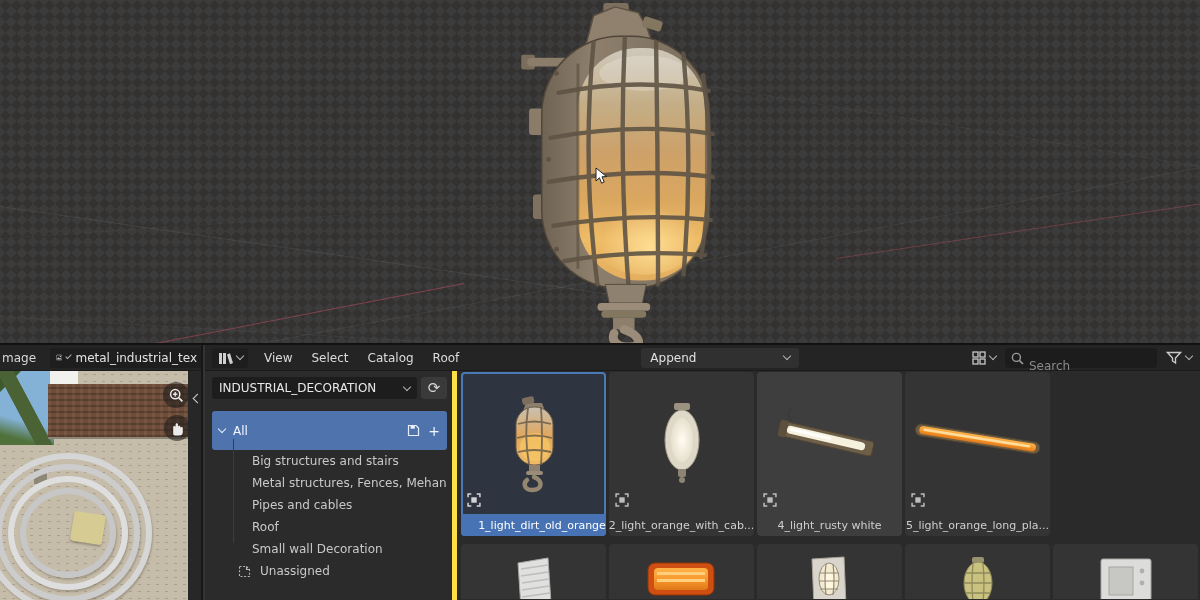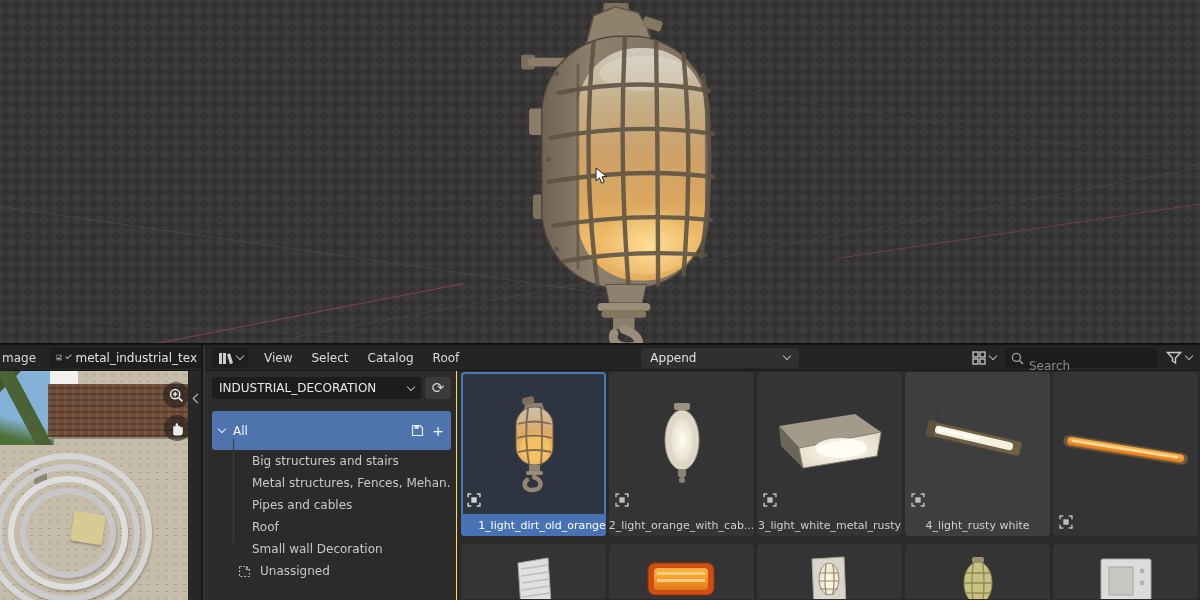--- a/index.html
+++ b/index.html
@@ -84,21 +84,21 @@
   .searchbox input { position:absolute; left:24px; top:8px; width:124px; height:20px; background:transparent;
                      border:none; outline:none; color:#a3a3a3; font-size:12px; font-family:inherit; }
   .searchbox input::placeholder { color:#8a8a8a; }
   .searchbox svg { position:absolute; left:6px; top:4px; }
   .filt-btn { display:flex; align-items:center; gap:4px; }
 
   .ab-body { position:absolute; left:0; top:26px; width:995px; height:229px; }
   .collapse { position:absolute; left:-11px; top:16px; z-index:6; }
 
   .sidebar { position:absolute; left:0; top:0; width:252px; height:229px; background:#2b2b2b;
-             padding:6px 5px 0 7px; border-right:1px solid #fde047; }
+             padding:6px 5px 0 7px; border-right:5px solid #fde047; }
   .lib-row { display:flex; gap:4px; }
   .lib-field { flex:1; background:#1d1d1d; border-radius:3px; height:22px; display:flex;
                align-items:center; padding:0 7px; color:#e8e8e8; font-size:12px; }
   .lib-field .cv { margin-left:auto; }
   .refresh-btn { width:26px; height:22px; background:#3a3a3a; border-radius:3px; color:#d5d5d5;
                  display:flex; align-items:center; justify-content:center; font-size:15px; line-height:1; }
   .tree { position:relative; margin-top:12px; font-size:12px; color:#c9c9c9; }
   .tree::before { content:''; position:absolute; left:21px; top:28px; height:104px; width:1px; background:#3d3d3d; }
   .cat-all { height:39px; background:#4f74ad; border-radius:3px; display:flex; align-items:center;
              gap:8px; padding:0 7px; color:#f2f6ff; }
@@ -384,37 +384,20 @@
                 <span class="marker">
                   <svg width="14" height="14" viewBox="0 0 13 13">
                       <path d="M1,4 V1 H4 M9,1 H12 V4 M12,9 V12 H9 M4,12 H1 V9" fill="none" stroke="#bdbdbd" stroke-width="1.4"></path>
                       <rect x="4" y="4" width="5" height="5" fill="#bdbdbd"></rect>
                     </svg>
                 </span>
               </div>
               <div class="tname">2_light_orange_with_cab...</div>
             </div>
 
-            <div class="tile">
-              <div class="thumb">
-                <svg width="122" height="66" viewBox="0 0 122 66">
-                  <polygon points="10,16 86,4 112,22 30,38" fill="#a39a8a" stroke="#6b635500"></polygon>
-                  <polygon points="10,16 30,38 34,58 12,36" fill="#6b655a"></polygon>
-                  <polygon points="30,38 112,22 108,46 34,58" fill="url(#tGlowWhite)" stroke="#8b8376" stroke-width="1"></polygon>
-                  <ellipse cx="72" cy="38" rx="26" ry="10" fill="#fffef6" opacity=".85"></ellipse>
-                </svg>
-                <span class="marker">
-                  <svg width="14" height="14" viewBox="0 0 13 13">
-                      <path d="M1,4 V1 H4 M9,1 H12 V4 M12,9 V12 H9 M4,12 H1 V9" fill="none" stroke="#bdbdbd" stroke-width="1.4"></path>
-                      <rect x="4" y="4" width="5" height="5" fill="#bdbdbd"></rect>
-                    </svg>
-                </span>
-              </div>
-              <div class="tname">3_light_white_metal_rusty</div>
-            </div>
 
             <div class="tile hovered">
               <div class="thumb">
                 <svg width="126" height="70" viewBox="0 0 126 70">
                   <g transform="rotate(13 63 35)">
                     <path d="M20,22 q-8,-7 -1,-12" fill="none" stroke="#3a3a3a" stroke-width="2"></path>
                     <rect x="14" y="24" width="92" height="15" rx="3" fill="#6e5f49" stroke="#514534" stroke-width="1"></rect>
                     <rect x="18" y="27" width="80" height="8" rx="4" fill="#f6f1dd"></rect>
                     <rect x="21" y="29" width="42" height="3" rx="1.5" fill="#ffffff" opacity=".85"></rect>
                     <rect x="10" y="23" width="8" height="17" rx="2" fill="#5c4f3c"></rect>
@@ -439,20 +422,21 @@
                     <rect x="14" y="26" width="108" height="2.6" rx="1.3" fill="#ffe2a8" opacity=".9"></rect>
                   </g>
                 </svg>
                 <span class="marker">
                   <svg width="14" height="14" viewBox="0 0 13 13">
                       <path d="M1,4 V1 H4 M9,1 H12 V4 M12,9 V12 H9 M4,12 H1 V9" fill="none" stroke="#bdbdbd" stroke-width="1.4"></path>
                       <rect x="4" y="4" width="5" height="5" fill="#bdbdbd"></rect>
                     </svg>
                 </span>
               </div>
+              <div class="tname">5_light_orange_long_pla...</div>
             </div>
           </div>
 
           <div class="grow second">
             <div class="tile cut">
               <div class="thumb">
                 <svg width="44" height="54" viewBox="0 0 44 54">
                   <polygon points="6,8 36,3 39,48 9,53" fill="#e0e0de" stroke="#a8a8a6" stroke-width="1"></polygon>
                   <g stroke="#bdbdbb" stroke-width="1.4">
                     <line x1="9" y1="14" x2="36" y2="10"></line>

